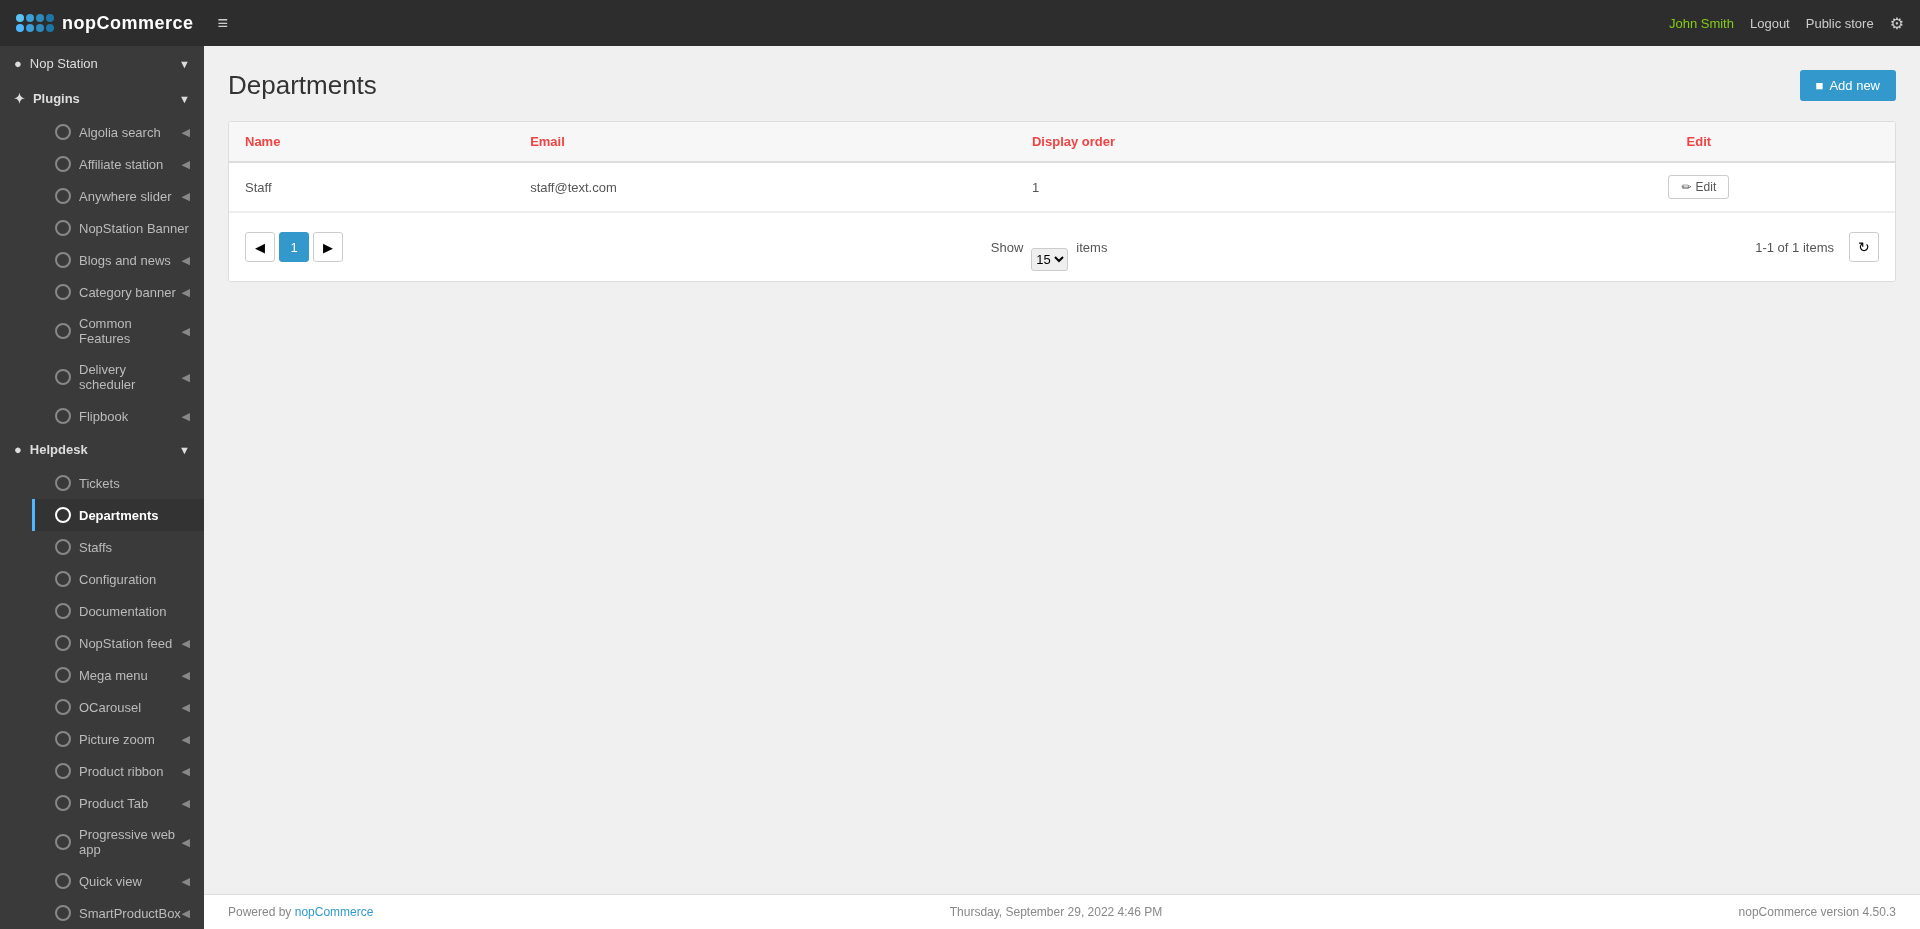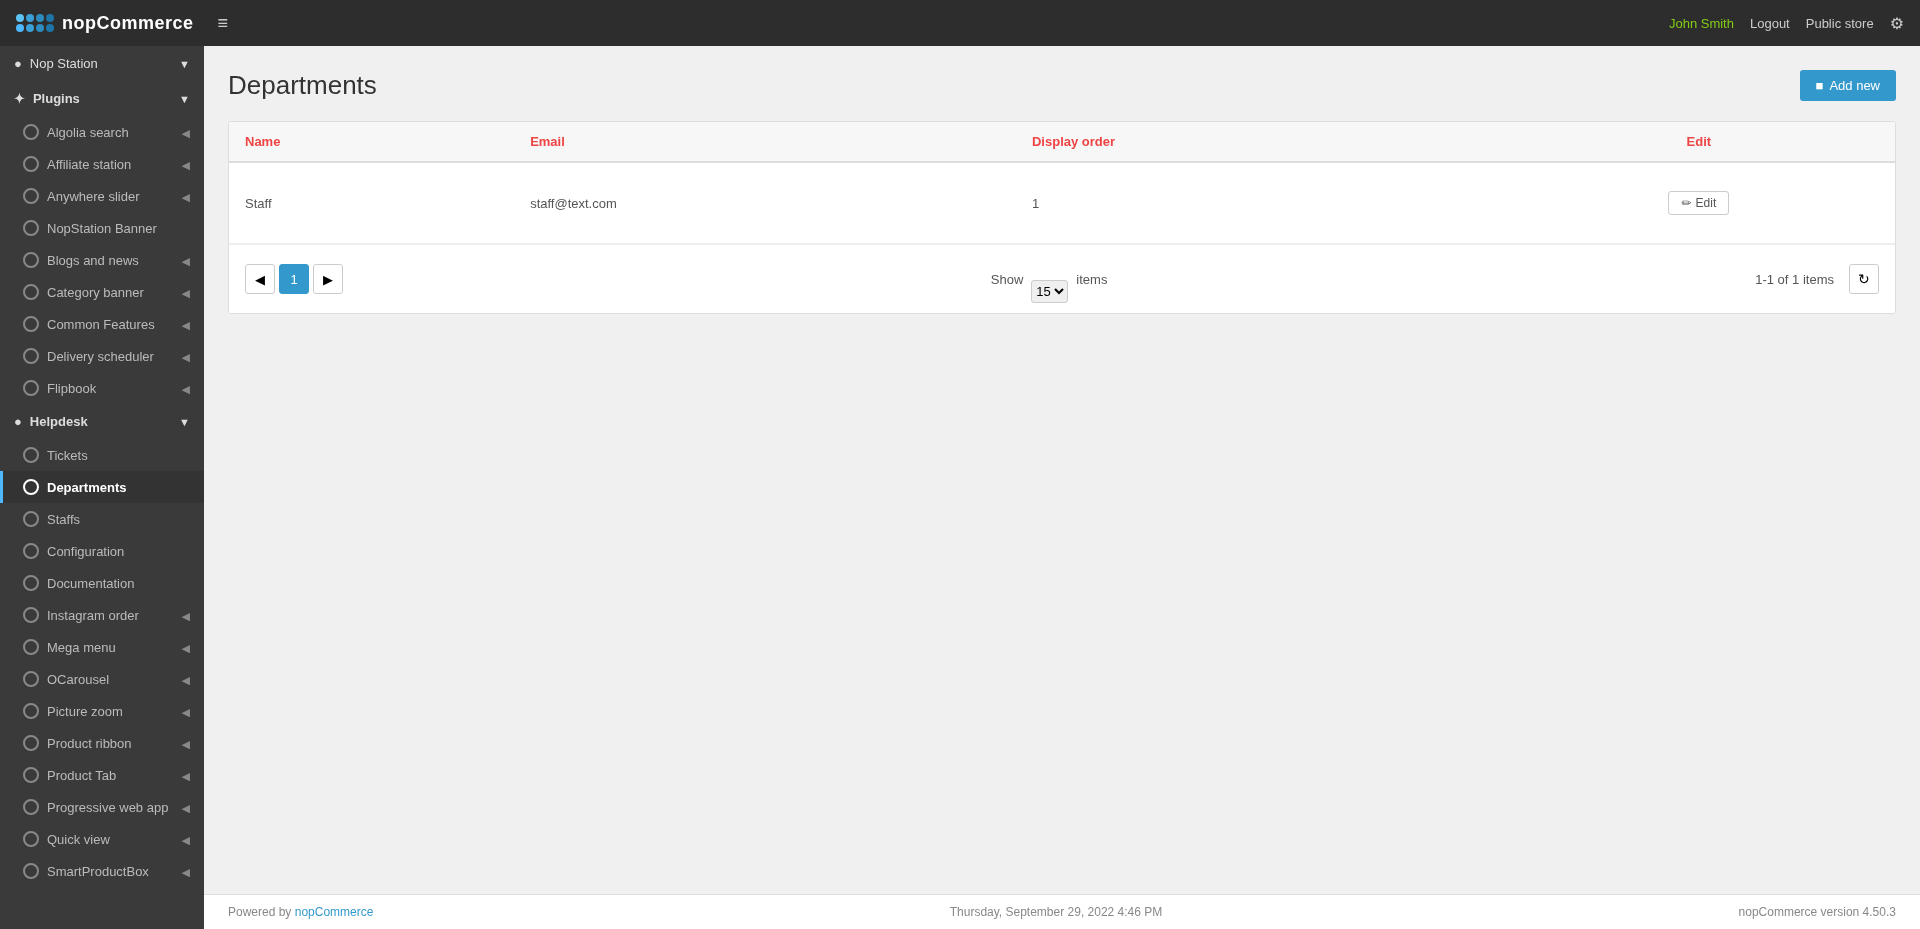--- a/index.html
+++ b/index.html
@@ -77,26 +77,27 @@
       font-size: 13px;
       color: #ddd;
       cursor: pointer;
       background: #3a3a3a;
     }
     .sidebar-section-header .icon { margin-right: 8px; font-size: 13px; }
     .sidebar-section-header .chevron { margin-left: auto; font-size: 11px; }
 
     .sidebar-item {
       display: flex;
-      align-items: flex-end;
+      align-items: center;
       padding: 8px 14px 8px 20px;
       font-size: 13px;
       color: #bbb;
       cursor: pointer;
       border-left: 3px solid transparent;
+      margin-left: 32px;
     }
     .sidebar-item.active {
       color: #fff;
       font-weight: 600;
       border-left: 3px solid #4db8ff;
       background: #333;
     }
     .sidebar-item .item-icon {
       width: 16px; height: 16px; border-radius: 50%;
       border: 2px solid #888; margin-right: 8px; flex-shrink: 0;
@@ -182,21 +183,21 @@
       text-align: left;
       font-weight: 700;
       font-size: 13px;
       color: #ef4444;
     }
     .data-table thead th.edit-col { text-align: center; }
     .data-table tbody tr {
       border-bottom: 1px solid #eee;
     }
     .data-table tbody td {
-      padding: 28px 16px;
+      padding: 12px 16px;
       font-size: 13px;
       color: #555;
     }
     .data-table tbody td.edit-col { text-align: center; }
 
     .edit-btn {
       background: #fff;
       border: 1px solid #ccc;
       color: #555;
       padding: 4px 12px;
@@ -375,21 +376,21 @@
       <span class="item-icon"></span>
       <span>Configuration</span>
     </div>
     <div class="sidebar-item">
       <span class="item-icon"></span>
       <span>Documentation</span>
     </div>
 
     <div class="sidebar-item">
       <span class="item-icon"></span>
-      <span>Instagram order</span>
+      <span>NopStation feed</span>
       <span class="chevron-right">◀</span>
     </div>
     <div class="sidebar-item">
       <span class="item-icon"></span>
       <span>Mega menu</span>
       <span class="chevron-right">◀</span>
     </div>
     <div class="sidebar-item">
       <span class="item-icon"></span>
       <span>OCarousel</span>

